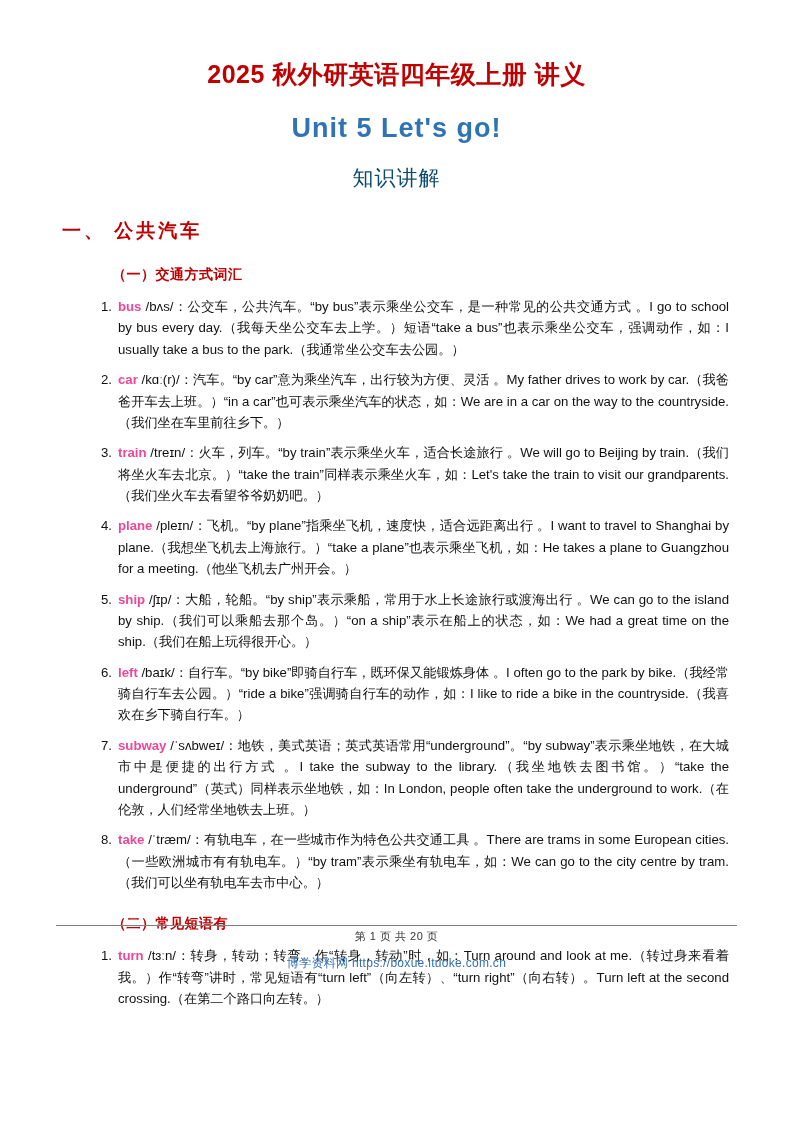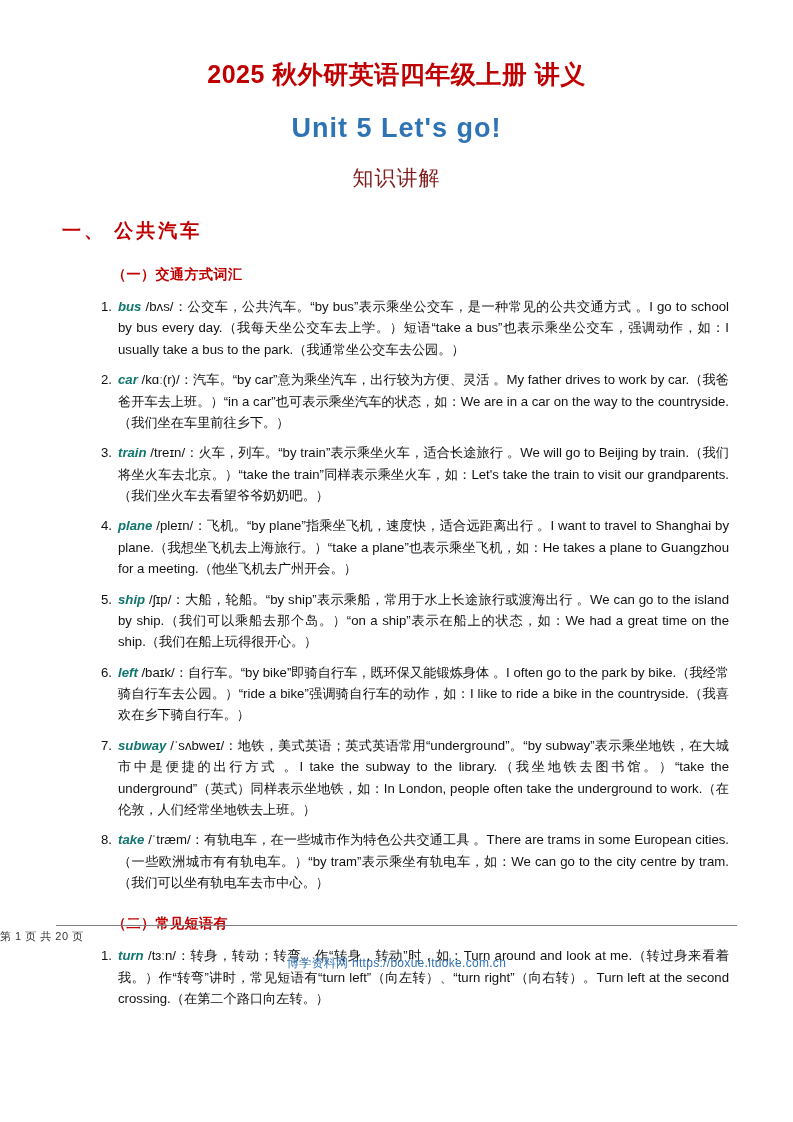--- a/index.html
+++ b/index.html
@@ -36,21 +36,21 @@
     text-align: center;
     font-size: 27px;
     font-weight: bold;
     color: #2e74b5;
     margin-top: 22px;
     letter-spacing: 1px;
   }
   .section-title {
     text-align: center;
     font-size: 21px;
-    color: #7f1d1d;
+    color: #0c4a6e;
     margin-top: 20px;
     letter-spacing: 1px;
   }
   .h1-red {
     color: #c00000;
     font-size: 19px;
     font-weight: bold;
     margin-top: 26px;
     margin-left: 6px;
     letter-spacing: 3px;
@@ -82,31 +82,31 @@
     position: absolute;
     left: -24px;
     top: 0;
     width: 18px;
     text-align: right;
     color: #111111;
     font-size: 13.2px;
   }
   .hw {
     font-weight: bold;
-    color: #0f766e;
-    font-style: italic;
+    color: #ec4899;
   }
   .phon {
     color: #111111;
   }
   .footer {
     position: absolute;
     left: 0;
     right: 0;
     bottom: 34px;
+    text-align: center;
   }
   .footer-rule {
     width: 681px;
     margin: 0 auto;
     border-top: 1px solid #808080;
   }
   .page-num {
     font-size: 11px;
     color: #333333;
     margin-top: 3px;

